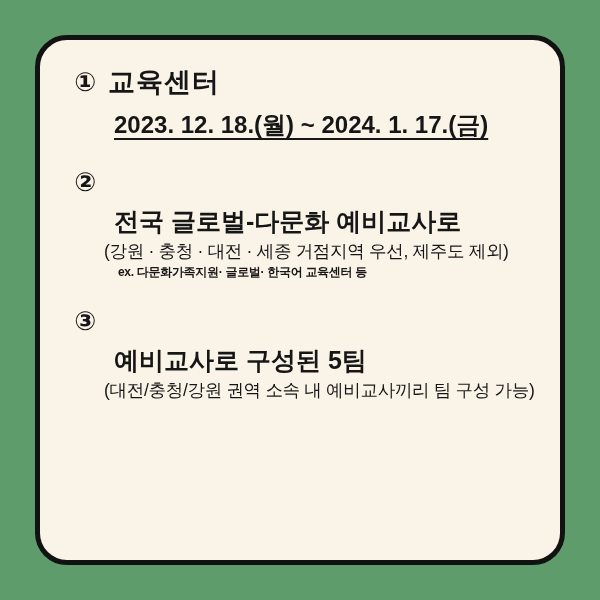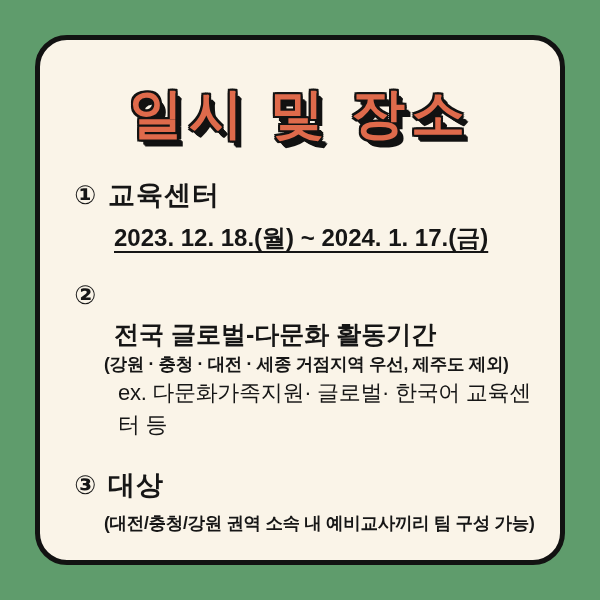--- a/index.html
+++ b/index.html
@@ -76,56 +76,55 @@
     font-weight: 600;
   }
   .line.underline {
     font-size: 24px;
     font-weight: 600;
     text-decoration: underline;
     text-underline-offset: 5px;
   }
   .line.small {
     font-size: 17.5px;
-    font-weight: 700;
+    font-weight: 400;
     margin-left: 30px;
     letter-spacing: -0.3px;
   }
   .line.small-indent {
-    font-size: 22px;
-    font-weight: 400;
+    font-size: 12px;
+    font-weight: 700;
     margin-left: 44px;
     letter-spacing: -0.3px;
   }
 </style>
 </head>
 <body>
 
 <div class="card">
 
-  <div class="poster-title">일시 및 장소</div>
 
   <div class="section">
     <div class="section-head">
       <span class="num-circle">①</span>
       <span class="section-heading">교육센터</span>
     </div>
     <div class="line underline">2023. 12. 18.(월) ~ 2024. 1. 17.(금)</div>
   </div>
 
   <div class="section">
     <div class="section-head">
       <span class="num-circle">②</span>
     </div>
-    <div class="line body">전국 글로벌-다문화 활동기간</div>
+    <div class="line body">전국 글로벌-다문화 예비교사로</div>
     <div class="line small">(강원 · 충청 · 대전 · 세종 거점지역 우선, 제주도 제외)</div>
     <div class="line small-indent">ex.  다문화가족지원· 글로벌· 한국어 교육센터 등</div>
   </div>
 
   <div class="section">
     <div class="section-head">
       <span class="num-circle">③</span>
-      <span class="section-heading">대상</span>
     </div>
+    <div class="line body">예비교사로 구성된 5팀</div>
     <div class="line small">(대전/충청/강원 권역 소속 내 예비교사끼리 팀 구성 가능)</div>
   </div>
 
 </div>
 
 </body></html>

